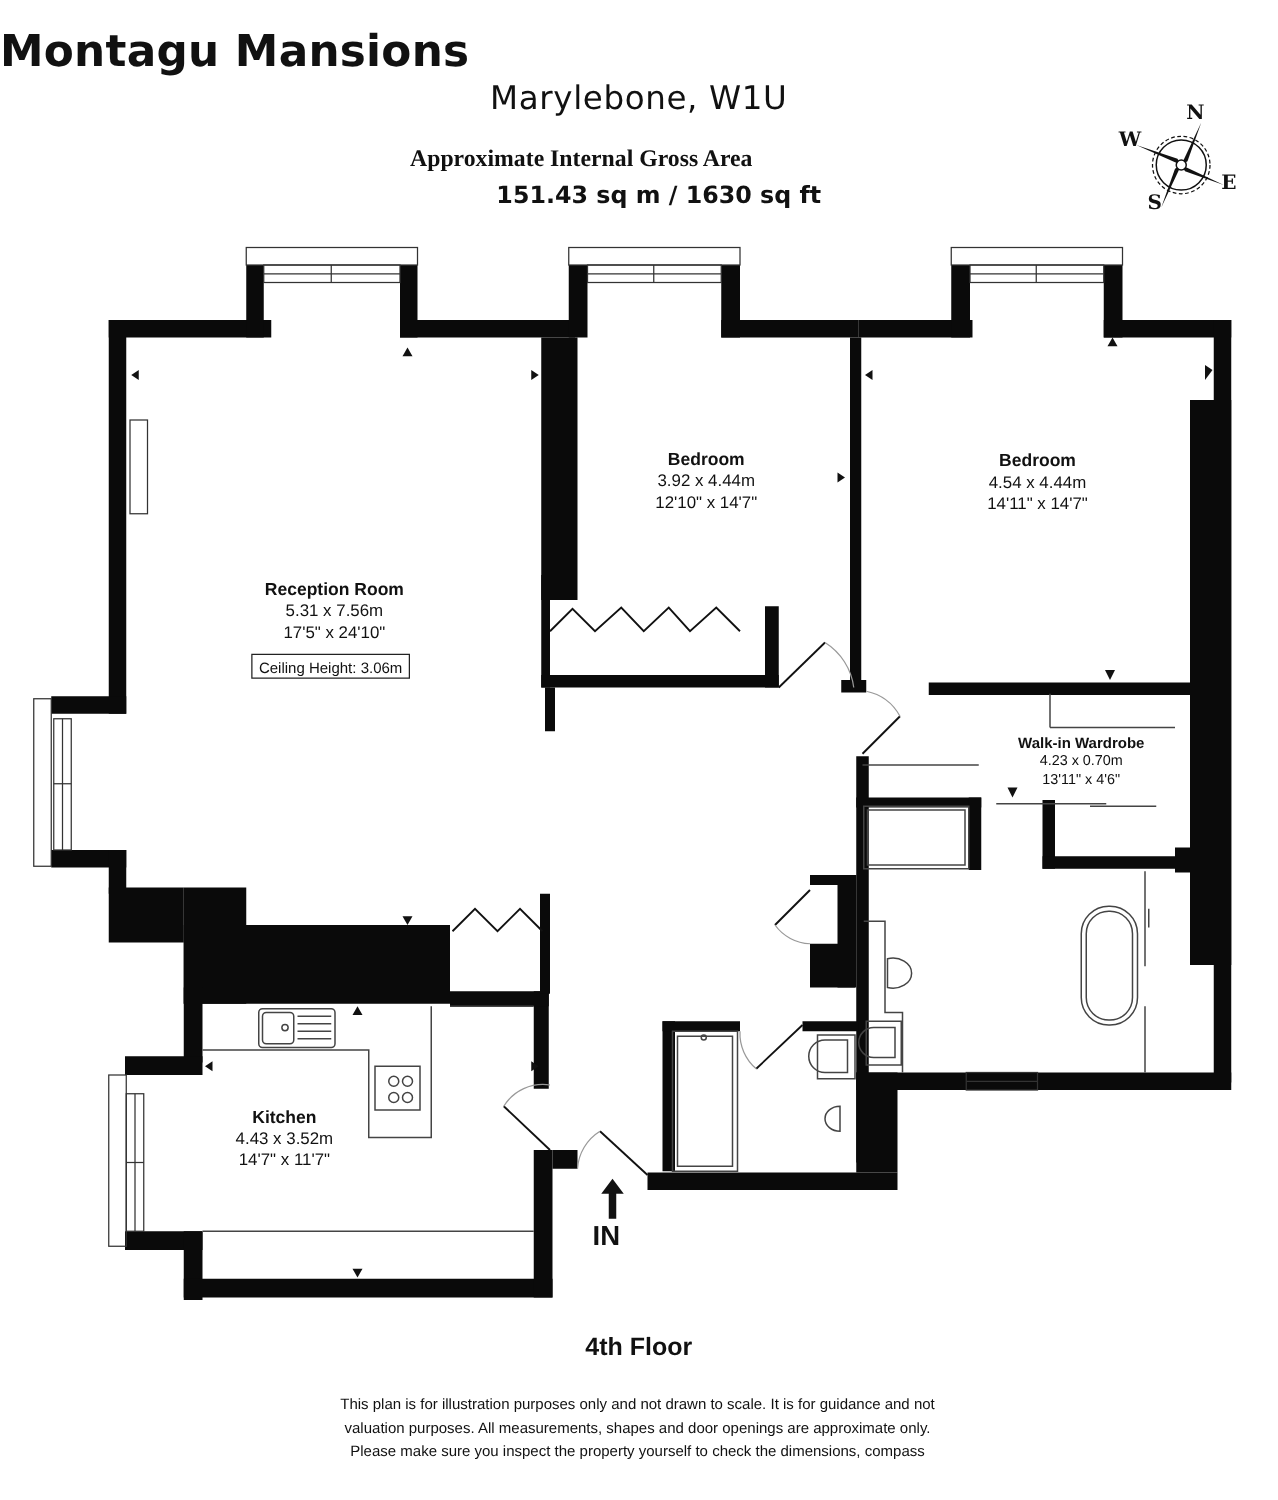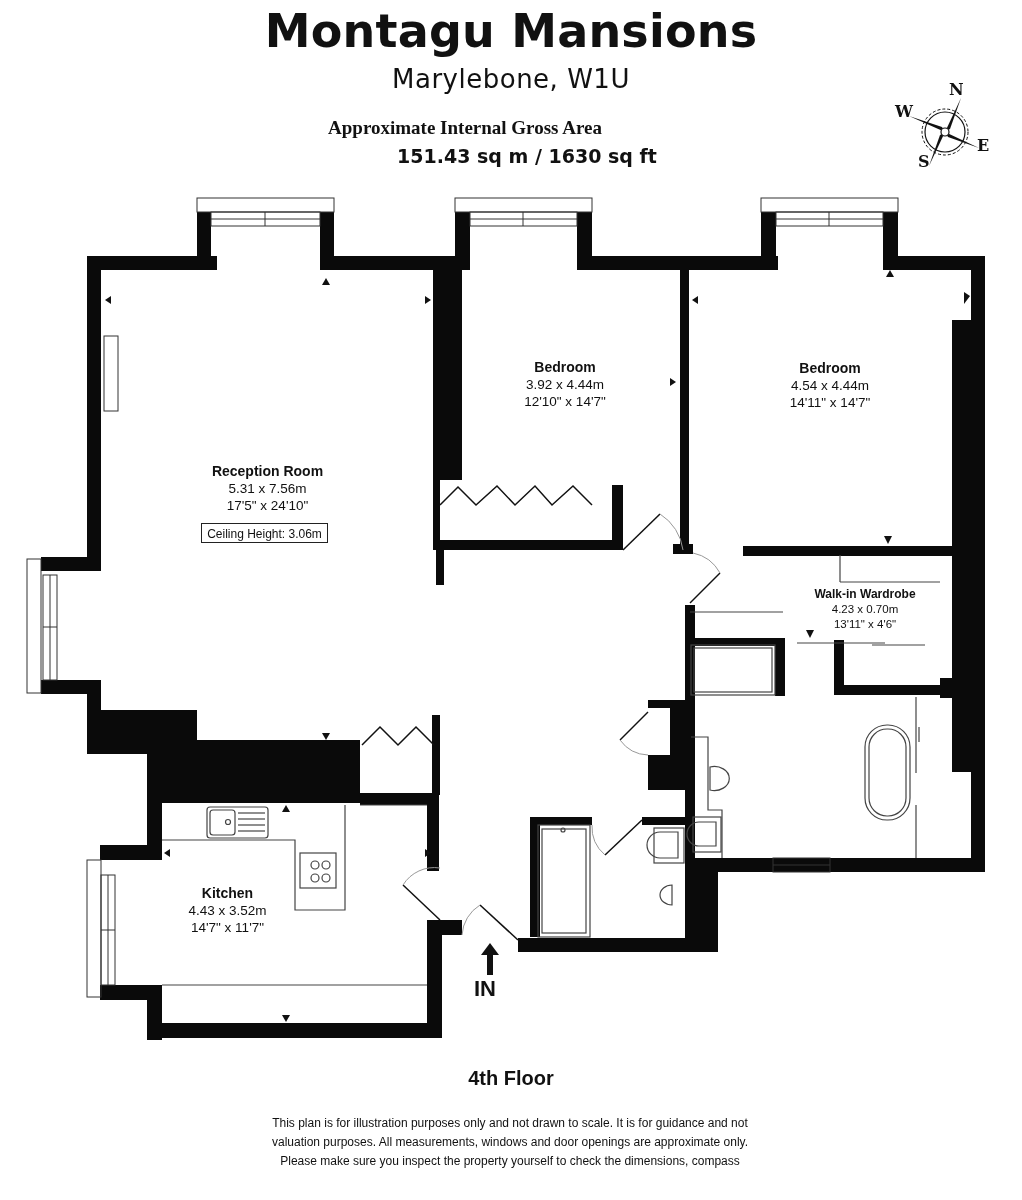--- a/index.html
+++ b/index.html
@@ -1,18 +1,18 @@
 <!DOCTYPE html>
 <html><head>
 <meta charset="utf-8">
 <style>
   html, body { margin:0; padding:0; background:#ffffff; }
   body { width:1022px; height:1200px; position:relative; overflow:hidden; font-family:"Liberation Sans", sans-serif; color:#111; }
   .abs { position:absolute; }
-  .title { left:0; width:1022px; top:4px; text-align:center; font-family:"DejaVu Sans", sans-serif; font-weight:bold; font-size:46px; letter-spacing:0.2px; }
+  .title { left:0; width:1022px; top:22px; font-family:"DejaVu Sans", sans-serif; font-weight:bold; font-size:35px; letter-spacing:0.2px; }
   .subtitle { left:0; width:1022px; top:64px; text-align:center; font-family:"DejaVu Sans", sans-serif; font-size:26px; font-weight:normal; letter-spacing:0.5px; }
   .area-label { left:0; width:874px; top:117px; text-align:center; font-family:Liberation Serif, serif; font-weight:bold; font-size:19px;padding-left:28px; }
   .area-value { left:0; width:1022px; top:145px; text-align:center; font-family:"DejaVu Sans", sans-serif; font-weight:bold; font-size:19px;margin-left:16px; }
   svg.plan { position:absolute; left:0; top:0; }
   .room { position:absolute; text-align:center; font-size:13.5px; line-height:17px; }
   .room .name { font-weight:bold; font-size:14px; }
   .ceiling { position:absolute; left:201px; top:523px; width:127px; height:20px; border:1.5px solid #222; font-size:12px; line-height:20px; text-align:center; box-sizing:border-box; }
   .in-label { position:absolute; left:474px; top:976px; font-weight:bold; font-size:22px; }
   .floor-label { position:absolute; left:0; width:1022px; top:1067px; text-align:center; font-weight:bold; font-size:20px; }
   .disclaimer { position:absolute; left:160px; width:700px; top:1114px; text-align:center; font-size:12px; line-height:19px; }
@@ -255,15 +255,15 @@
   <div>4.43 x 3.52m</div>
   <div>14'7" x 11'7"</div>
 </div>
 
 <div class="in-label">IN</div>
 
 <div class="floor-label">4th Floor</div>
 
 <div class="disclaimer">
   <div>This plan is for illustration purposes only and not drawn to scale. It is for guidance and not</div>
-  <div>valuation purposes. All measurements, windows and door openings are approximate only.</div>
+  <div>valuation purposes. All measurements, shapes and door openings are approximate only.</div>
   <div>Please make sure you inspect the property yourself to check the dimensions, compass</div>
 </div>
 
 </body></html>

